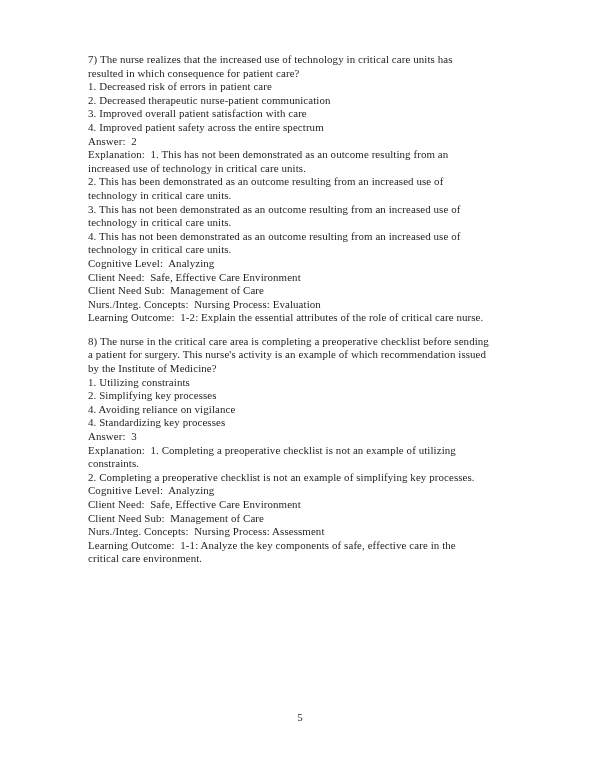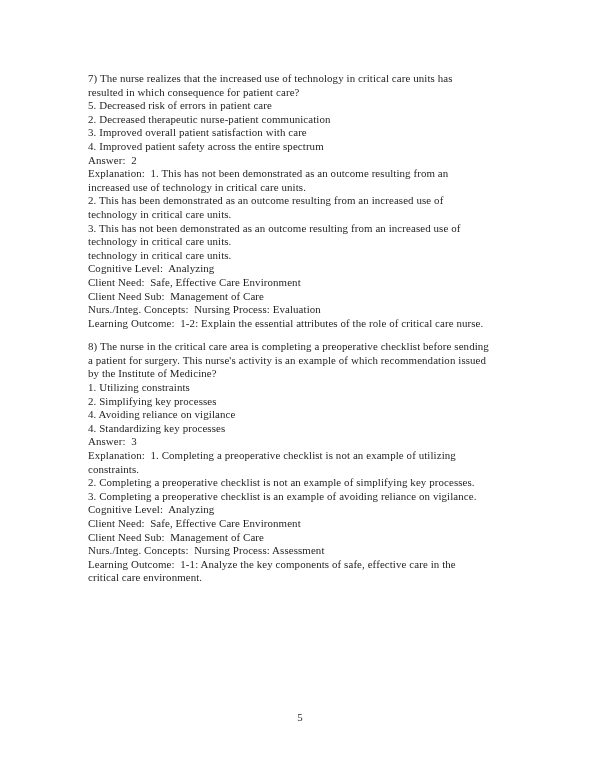--- a/index.html
+++ b/index.html
@@ -18,21 +18,21 @@
     position: absolute;
     left: 0;
     top: 0;
     width: 600px;
     height: 776px;
     background: #ffffff;
   }
   .page-content {
     position: absolute;
     left: 88px;
-    top: 72px;
+    top: 53px;
     width: 440px;
   }
   .q-block + .q-block {
     margin-top: 10px;
   }
   .line {
     white-space: pre;
     font-size: 10.9px;
     line-height: 13.6px;
     color: #1e1e1e;
@@ -50,51 +50,51 @@
   }
 </style>
 </head>
 <body>
 
 <div class="page">
   <div class="page-content">
     <div class="q-block">
         <div class="line">7) The nurse realizes that the increased use of technology in critical care units has</div>
         <div class="line">resulted in which consequence for patient care?</div>
-        <div class="line">5. Decreased risk of errors in patient care</div>
+        <div class="line">1. Decreased risk of errors in patient care</div>
         <div class="line">2. Decreased therapeutic nurse-patient communication</div>
         <div class="line">3. Improved overall patient satisfaction with care</div>
         <div class="line">4. Improved patient safety across the entire spectrum</div>
         <div class="line">Answer:  2</div>
         <div class="line">Explanation:  1. This has not been demonstrated as an outcome resulting from an</div>
         <div class="line">increased use of technology in critical care units.</div>
         <div class="line">2. This has been demonstrated as an outcome resulting from an increased use of</div>
         <div class="line">technology in critical care units.</div>
         <div class="line">3. This has not been demonstrated as an outcome resulting from an increased use of</div>
         <div class="line">technology in critical care units.</div>
+        <div class="line">4. This has not been demonstrated as an outcome resulting from an increased use of</div>
         <div class="line">technology in critical care units.</div>
         <div class="line">Cognitive Level:  Analyzing</div>
         <div class="line">Client Need:  Safe, Effective Care Environment</div>
         <div class="line">Client Need Sub:  Management of Care</div>
         <div class="line">Nurs./Integ. Concepts:  Nursing Process: Evaluation</div>
         <div class="line">Learning Outcome:  1-2: Explain the essential attributes of the role of critical care nurse.</div>
       </div>
     <div class="q-block">
         <div class="line">8) The nurse in the critical care area is completing a preoperative checklist before sending</div>
         <div class="line">a patient for surgery. This nurse's activity is an example of which recommendation issued</div>
         <div class="line">by the Institute of Medicine?</div>
         <div class="line">1. Utilizing constraints</div>
         <div class="line">2. Simplifying key processes</div>
         <div class="line">4. Avoiding reliance on vigilance</div>
         <div class="line">4. Standardizing key processes</div>
         <div class="line">Answer:  3</div>
         <div class="line">Explanation:  1. Completing a preoperative checklist is not an example of utilizing</div>
         <div class="line">constraints.</div>
         <div class="line">2. Completing a preoperative checklist is not an example of simplifying key processes.</div>
-        <div class="line">3. Completing a preoperative checklist is an example of avoiding reliance on vigilance.</div>
         <div class="line">Cognitive Level:  Analyzing</div>
         <div class="line">Client Need:  Safe, Effective Care Environment</div>
         <div class="line">Client Need Sub:  Management of Care</div>
         <div class="line">Nurs./Integ. Concepts:  Nursing Process: Assessment</div>
         <div class="line">Learning Outcome:  1-1: Analyze the key components of safe, effective care in the</div>
         <div class="line">critical care environment.</div>
       </div>
   </div>
   <div class="page-number">5</div>
 </div>

